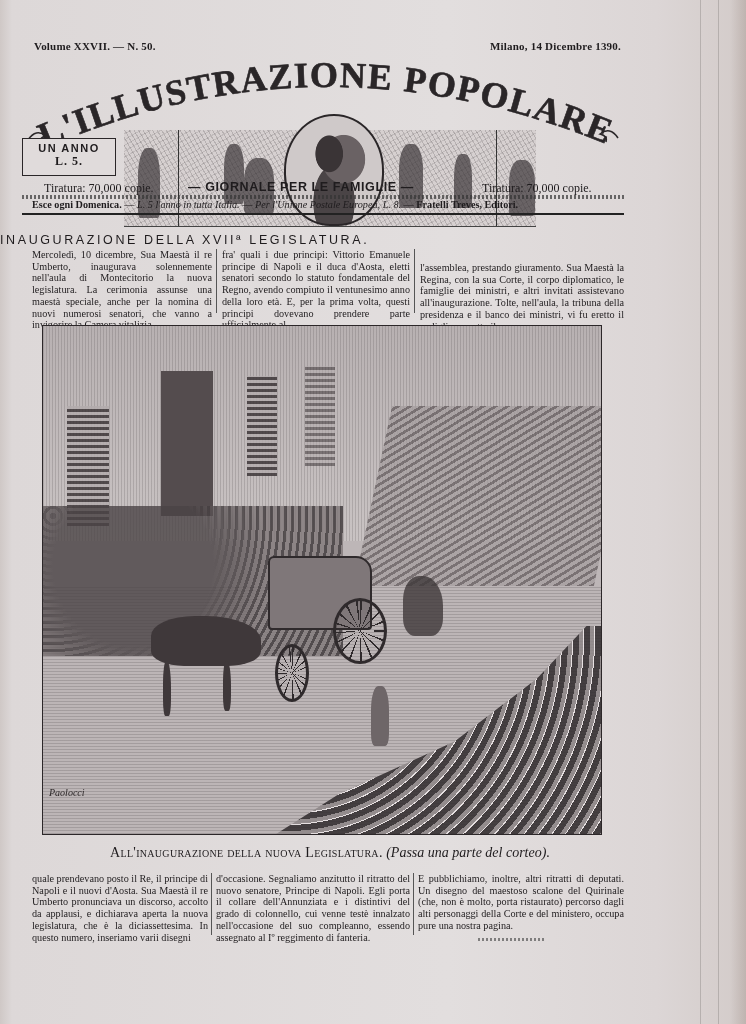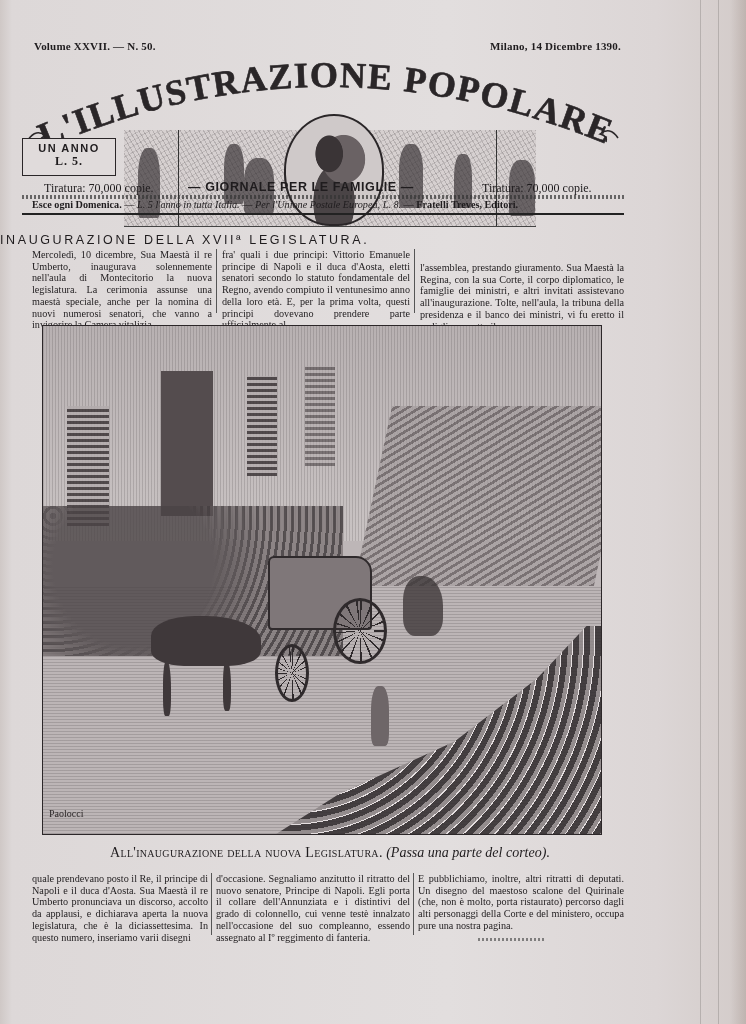--- a/index.html
+++ b/index.html
@@ -104,21 +104,21 @@
   .illus .crowd-r { position:absolute; left:230px; top:300px; width:330px; height:210px;
     background:repeating-radial-gradient(circle at 14px 12px, #2f2a2c 0 6px, #8d8687 6px 10px, #efe9ea 10px 11px);
     clip-path:polygon(95% 0,100% 0,100% 100%,0 100%,20% 80%,55% 55%,80% 25%);
     opacity:.85; }
   .illus .carriage { position:absolute; left:225px; top:230px; width:100px; height:70px;
     border:2px solid #2f2a2c; background:#7f7779; border-radius:6px 16px 4px 4px; }
   .illus .wheel { position:absolute; border:3px solid #2f2a2c; border-radius:50%;
     background:repeating-conic-gradient(#2f2a2c 0 4deg, transparent 4deg 22deg); }
   .illus .horse { position:absolute; background:#3f383a; border-radius:40% 50% 30% 30%; }
   .illus .figure { position:absolute; left:328px; top:360px; width:18px; height:60px; background:#6e6668; border-radius:40% 40% 20% 20%; }
-  .illus .sig { position:absolute; left:6px; top:482px; font-family:"Liberation Serif", serif; font-size:10px; color:#2d2829; }
+  .illus .sig { position:absolute; left:6px; top:461px; font-family:"Liberation Serif", serif; font-style:italic; font-size:10px; color:#2d2829; }
 
   .caption { position:absolute; top:845px; left:0; width:660px; text-align:center; font-size:14px; }
   .caption .sc { font-variant:small-caps; letter-spacing:.3px; }
   .caption .it { font-style:italic; }
 
   .b-col { position:absolute; font-size:10.2px; line-height:11.7px; text-align:justify; top:873px; }
   .b-col-1 { left:32px; width:176px; }
   .b-col-2 { left:216px; width:194px; }
   .b-col-3 { left:418px; width:206px; }
   .squiggle { position:absolute; top:938px; left:478px; width:68px; height:3px;
@@ -202,19 +202,19 @@
     <div class="figure"></div>
     <div class="crowd-r"></div>
     <div class="sig">Paolocci</div>
   </div>
 
   <div class="caption">
     <span class="sc">All'inaugurazione della nuova Legislatura.</span>
     <span class="it">(Passa una parte del corteo).</span>
   </div>
 
-  <div class="b-col b-col-1">quale prendevano posto il Re, il principe di Napoli e il duca d'Aosta. Sua Maestà il re Umberto pronunciava un discorso, accolto da applausi, e dichiarava aperta la nuova legislatura, che è la diciassettesima. In questo numero, inseriamo varii disegni</div>
+  <div class="b-col b-col-1">quale prendevano posto il Re, il principe di Napoli e il nuovi d'Aosta. Sua Maestà il re Umberto pronunciava un discorso, accolto da applausi, e dichiarava aperta la nuova legislatura, che è la diciassettesima. In questo numero, inseriamo varii disegni</div>
   <div class="col-sep" style="left:211px;top:873px;height:62px"></div>
   <div class="b-col b-col-2">d'occasione. Segnaliamo anzitutto il ritratto del nuovo senatore, Principe di Napoli. Egli porta il collare dell'Annunziata e i distintivi del grado di colonnello, cui venne testè innalzato nell'occasione del suo compleanno, essendo assegnato al Iº reggimento di fanteria.</div>
   <div class="col-sep" style="left:413px;top:873px;height:62px"></div>
   <div class="b-col b-col-3">E pubblichiamo, inoltre, altri ritratti di deputati. Un disegno del maestoso scalone del Quirinale (che, non è molto, porta ristaurato) percorso dagli alti personaggi della Corte e del ministero, occupa pure una nostra pagina.</div>
   <div class="squiggle"></div>
 </div>
 
 </body></html>

